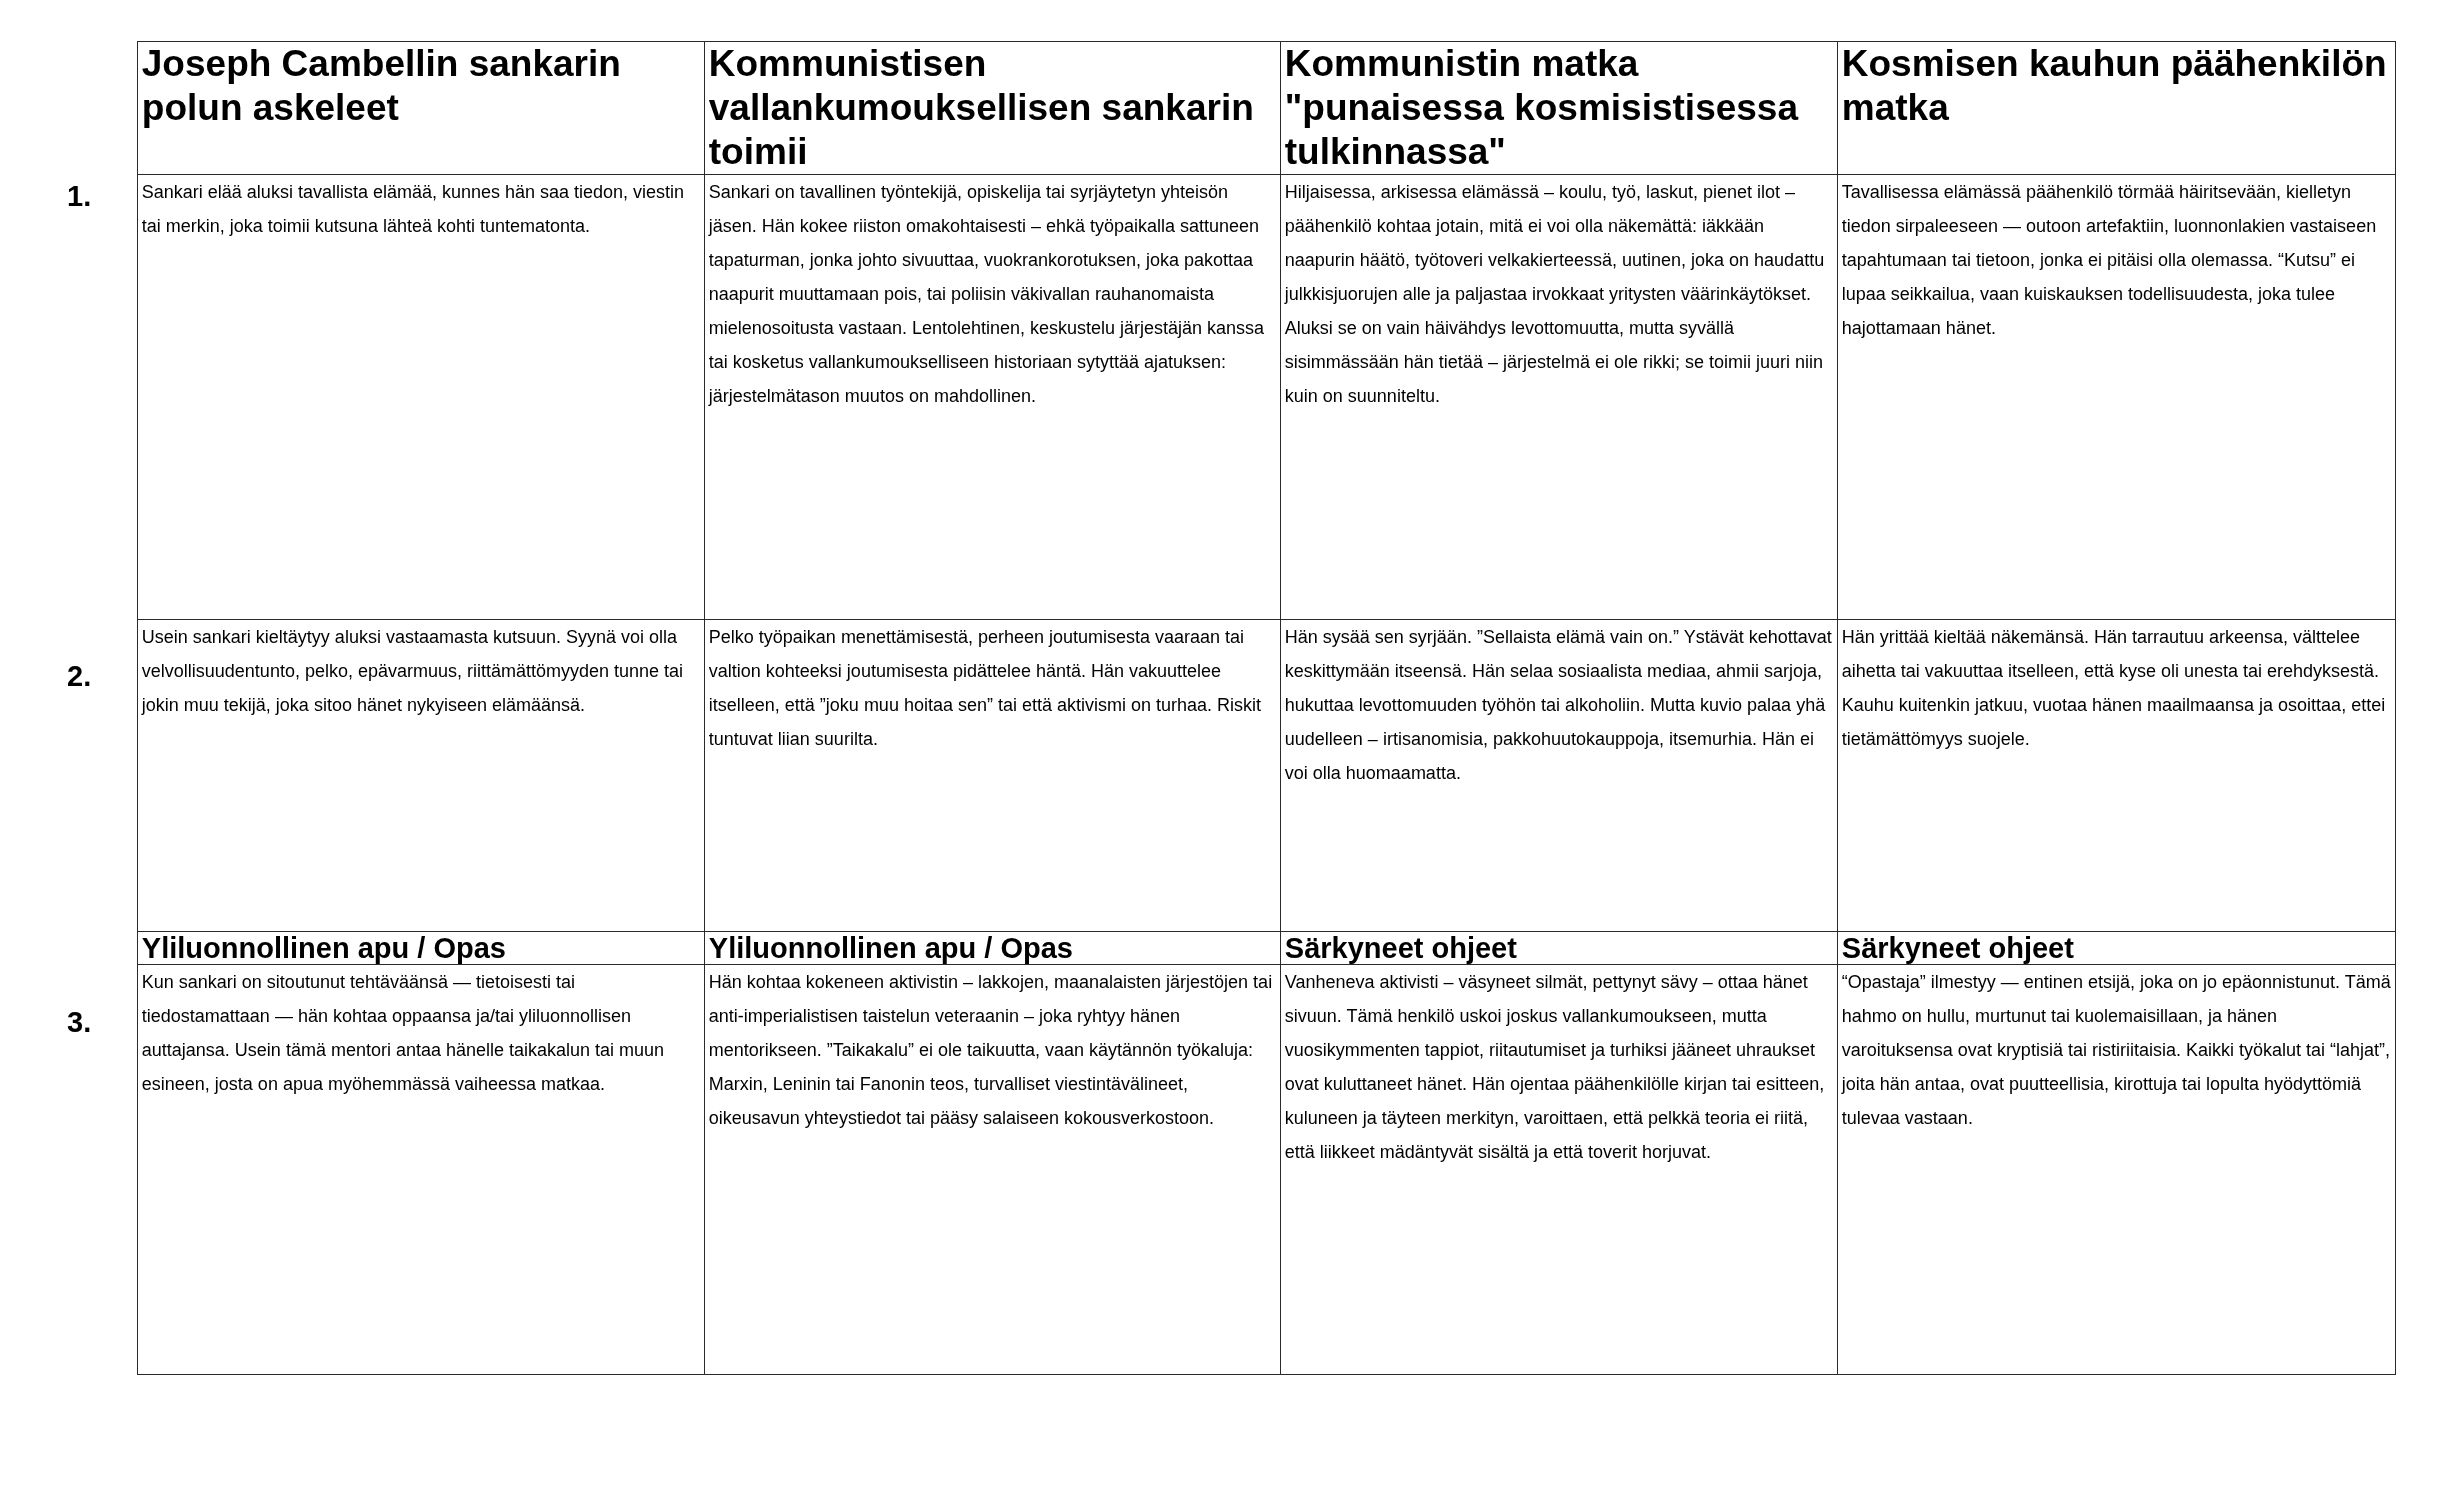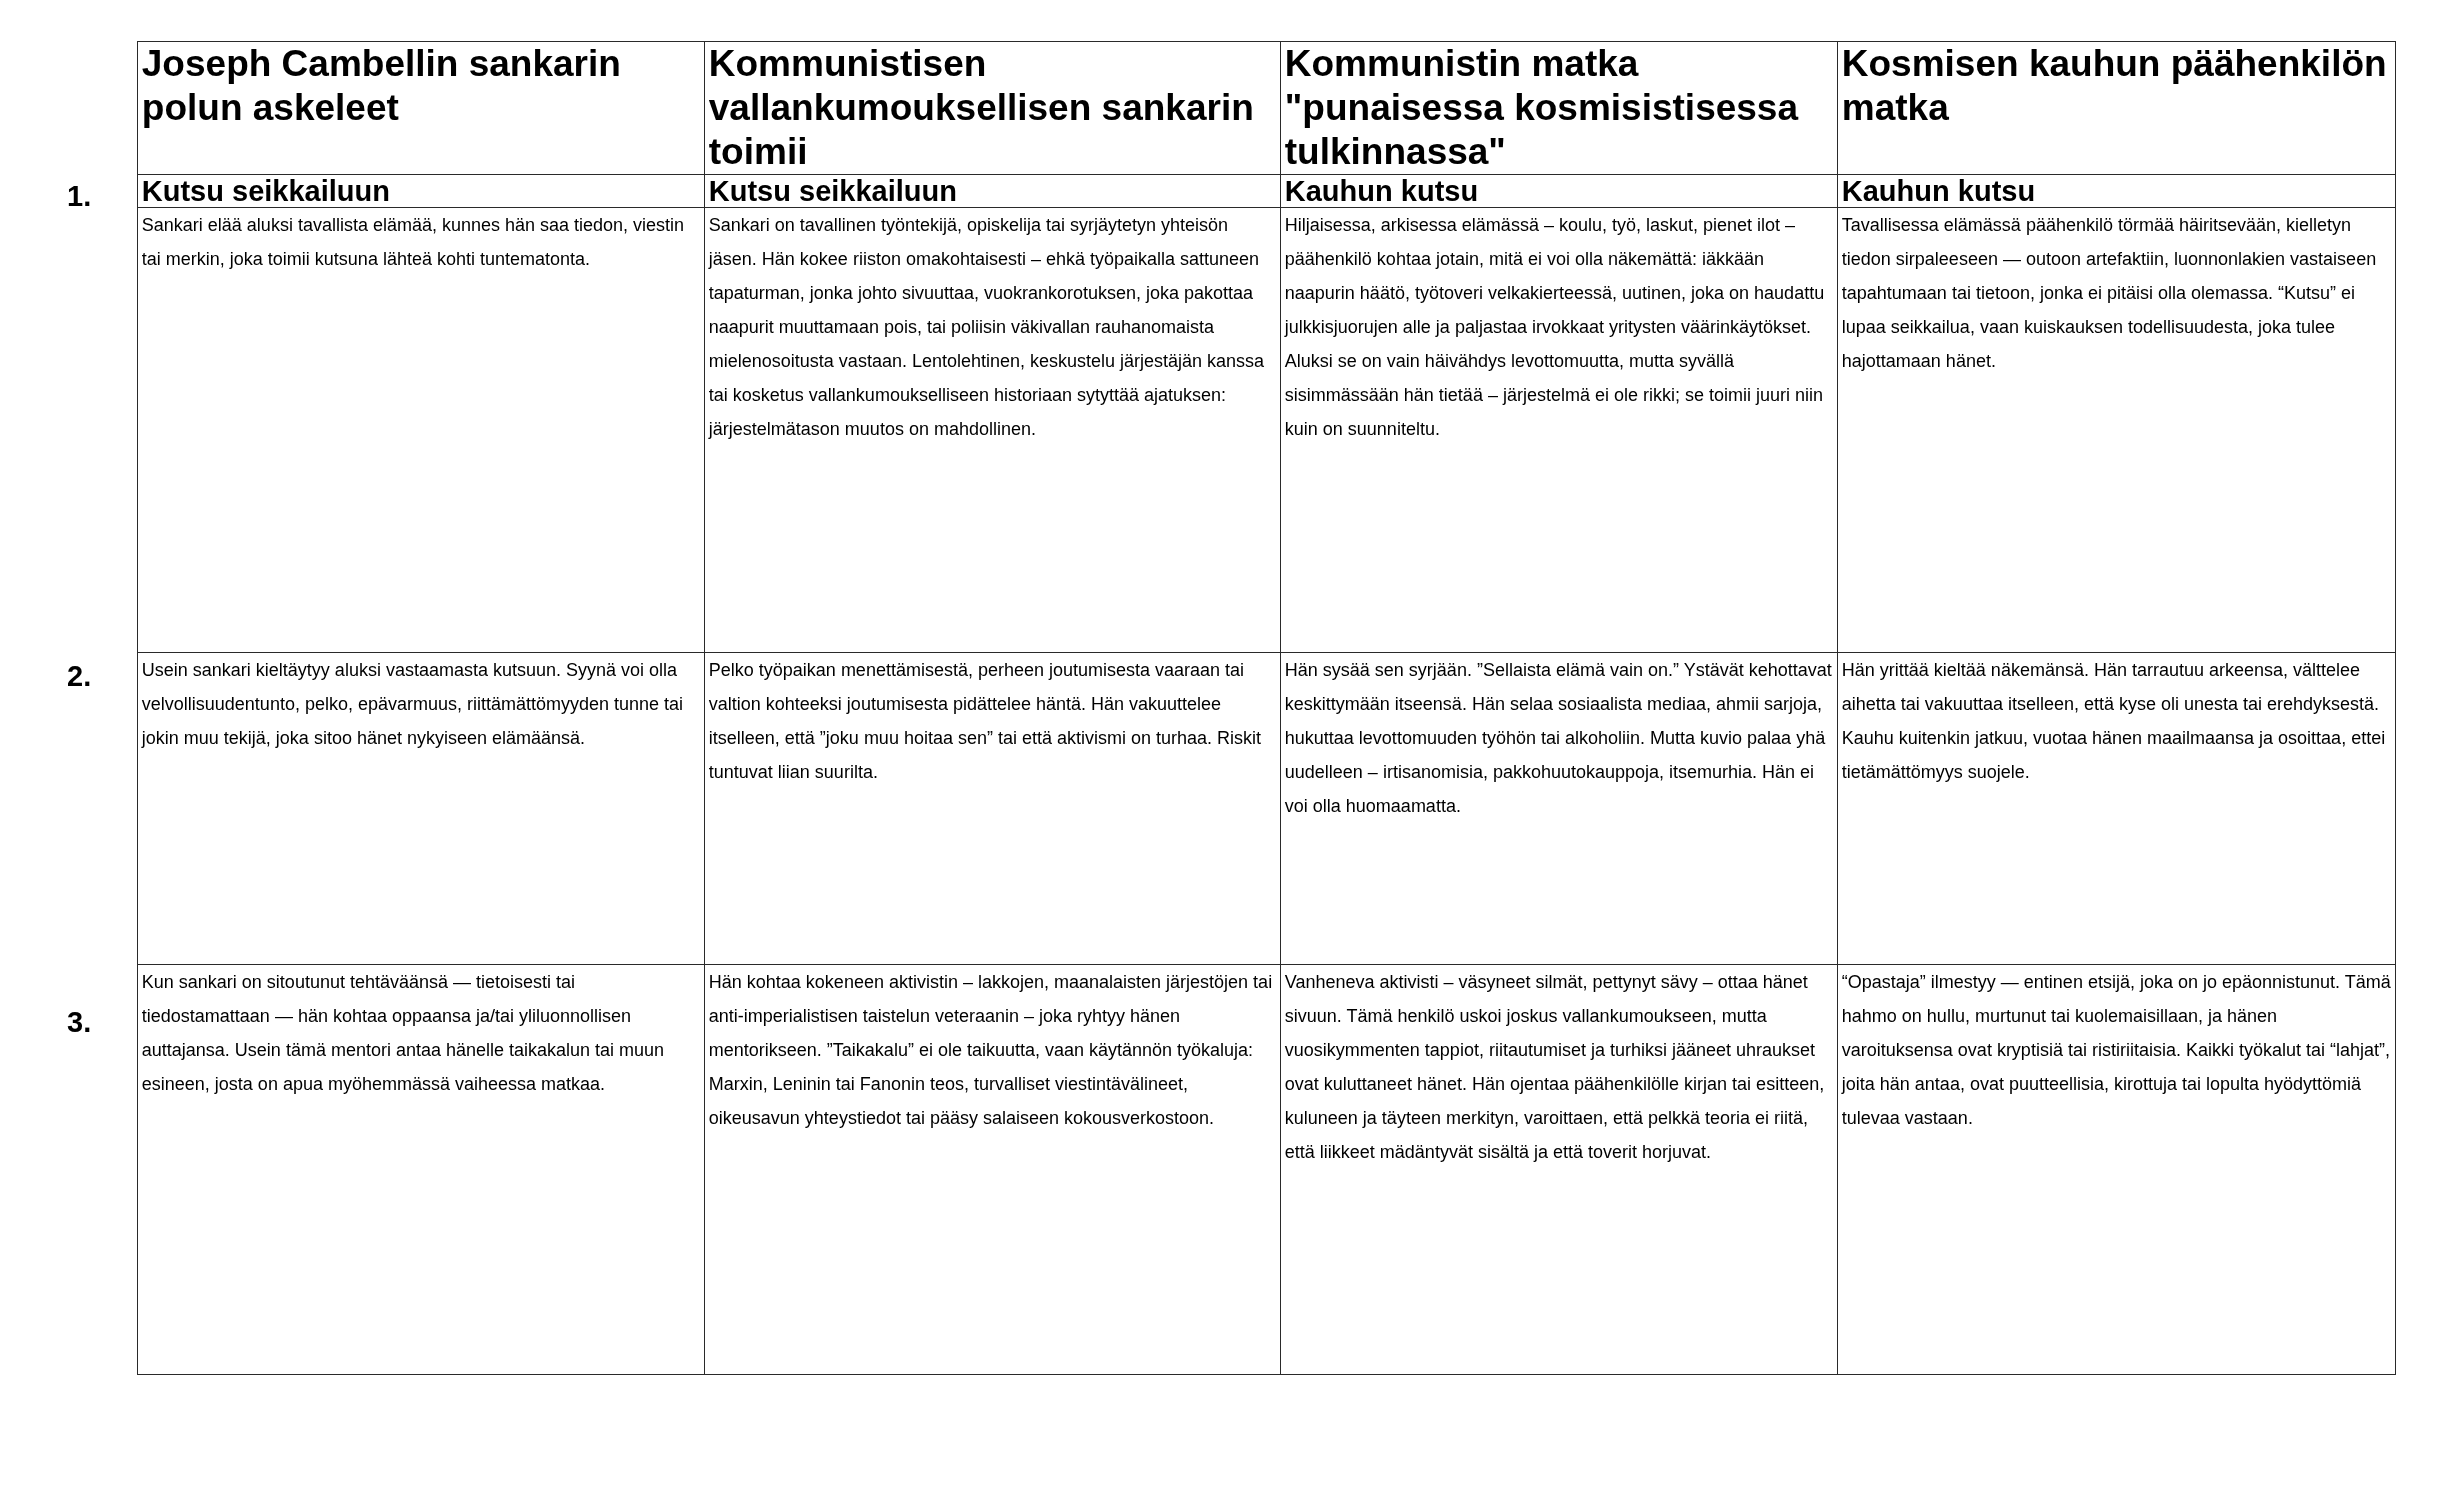--- a/index.html
+++ b/index.html
@@ -87,40 +87,40 @@
     <thead>
       <tr>
         <th class="col-head">Joseph Cambellin sankarin polun askeleet</th>
         <th class="col-head">Kommunistisen vallankumouksellisen sankarin toimii</th>
         <th class="col-head">Kommunistin matka "punaisessa kosmisistisessa tulkinnassa"</th>
         <th class="col-head">Kosmisen kauhun päähenkilön matka</th>
       </tr>
     </thead>
     <tbody>
 
-      <tr>
-        <td class="step-title">Kutsu seikkailuun</td>
-        <td class="step-title">Kutsu seikkailuun</td>
-        <td class="step-title">Kauhun kutsu</td>
-        <td class="step-title">Kauhun kutsu</td>
-      </tr>
       <tr class="body-1">
         <td class="step-body">Sankari elää aluksi tavallista elämää, kunnes hän saa tiedon, viestin tai merkin, joka toimii kutsuna lähteä kohti tuntematonta.</td>
         <td class="step-body">Sankari on tavallinen työntekijä, opiskelija tai syrjäytetyn yhteisön jäsen. Hän kokee riiston omakohtaisesti – ehkä työpaikalla sattuneen tapaturman, jonka johto sivuuttaa, vuokrankorotuksen, joka pakottaa naapurit muuttamaan pois, tai poliisin väkivallan rauhanomaista mielenosoitusta vastaan. Lentolehtinen, keskustelu järjestäjän kanssa tai kosketus vallankumoukselliseen historiaan sytyttää ajatuksen: järjestelmätason muutos on mahdollinen.</td>
         <td class="step-body">Hiljaisessa, arkisessa elämässä – koulu, työ, laskut, pienet ilot – päähenkilö kohtaa jotain, mitä ei voi olla näkemättä: iäkkään naapurin häätö, työtoveri velkakierteessä, uutinen, joka on haudattu julkkisjuorujen alle ja paljastaa irvokkaat yritysten väärinkäytökset. Aluksi se on vain häivähdys levottomuutta, mutta syvällä sisimmässään hän tietää – järjestelmä ei ole rikki; se toimii juuri niin kuin on suunniteltu.</td>
         <td class="step-body">Tavallisessa elämässä päähenkilö törmää häiritsevään, kielletyn tiedon sirpaleeseen — outoon artefaktiin, luonnonlakien vastaiseen tapahtumaan tai tietoon, jonka ei pitäisi olla olemassa. “Kutsu” ei lupaa seikkailua, vaan kuiskauksen todellisuudesta, joka tulee hajottamaan hänet.</td>
       </tr>
 
       <tr class="body-2">
         <td class="step-body">Usein sankari kieltäytyy aluksi vastaamasta kutsuun. Syynä voi olla velvollisuudentunto, pelko, epävarmuus, riittämättömyyden tunne tai jokin muu tekijä, joka sitoo hänet nykyiseen elämäänsä.</td>
         <td class="step-body">Pelko työpaikan menettämisestä, perheen joutumisesta vaaraan tai valtion kohteeksi joutumisesta pidättelee häntä. Hän vakuuttelee itselleen, että ”joku muu hoitaa sen” tai että aktivismi on turhaa. Riskit tuntuvat liian suurilta.</td>
         <td class="step-body">Hän sysää sen syrjään. ”Sellaista elämä vain on.” Ystävät kehottavat keskittymään itseensä. Hän selaa sosiaalista mediaa, ahmii sarjoja, hukuttaa levottomuuden työhön tai alkoholiin. Mutta kuvio palaa yhä uudelleen – irtisanomisia, pakkohuutokauppoja, itsemurhia. Hän ei voi olla huomaamatta.</td>
         <td class="step-body">Hän yrittää kieltää näkemänsä. Hän tarrautuu arkeensa, välttelee aihetta tai vakuuttaa itselleen, että kyse oli unesta tai erehdyksestä. Kauhu kuitenkin jatkuu, vuotaa hänen maailmaansa ja osoittaa, ettei tietämättömyys suojele.</td>
       </tr>
 
+      <tr>
+        <td class="step-title">Yliluonnollinen apu / Opas</td>
+        <td class="step-title">Yliluonnollinen apu / Opas</td>
+        <td class="step-title">Särkyneet ohjeet</td>
+        <td class="step-title">Särkyneet ohjeet</td>
+      </tr>
       <tr class="body-3">
         <td class="step-body">Kun sankari on sitoutunut tehtäväänsä — tietoisesti tai tiedostamattaan — hän kohtaa oppaansa ja/tai yliluonnollisen auttajansa. Usein tämä mentori antaa hänelle taikakalun tai muun esineen, josta on apua myöhemmässä vaiheessa matkaa.</td>
         <td class="step-body">Hän kohtaa kokeneen aktivistin – lakkojen, maanalaisten järjestöjen tai anti-imperialistisen taistelun veteraanin – joka ryhtyy hänen mentorikseen. ”Taikakalu” ei ole taikuutta, vaan käytännön työkaluja: Marxin, Leninin tai Fanonin teos, turvalliset viestintävälineet, oikeusavun yhteystiedot tai pääsy salaiseen kokousverkostoon.</td>
         <td class="step-body">Vanheneva aktivisti – väsyneet silmät, pettynyt sävy – ottaa hänet sivuun. Tämä henkilö uskoi joskus vallankumoukseen, mutta vuosikymmenten tappiot, riitautumiset ja turhiksi jääneet uhraukset ovat kuluttaneet hänet. Hän ojentaa päähenkilölle kirjan tai esitteen, kuluneen ja täyteen merkityn, varoittaen, että pelkkä teoria ei riitä, että liikkeet mädäntyvät sisältä ja että toverit horjuvat.</td>
         <td class="step-body">“Opastaja” ilmestyy — entinen etsijä, joka on jo epäonnistunut. Tämä hahmo on hullu, murtunut tai kuolemaisillaan, ja hänen varoituksensa ovat kryptisiä tai ristiriitaisia. Kaikki työkalut tai “lahjat”, joita hän antaa, ovat puutteellisia, kirottuja tai lopulta hyödyttömiä tulevaa vastaan.</td>
       </tr>
     </tbody>
   </table>
 </div>
 

